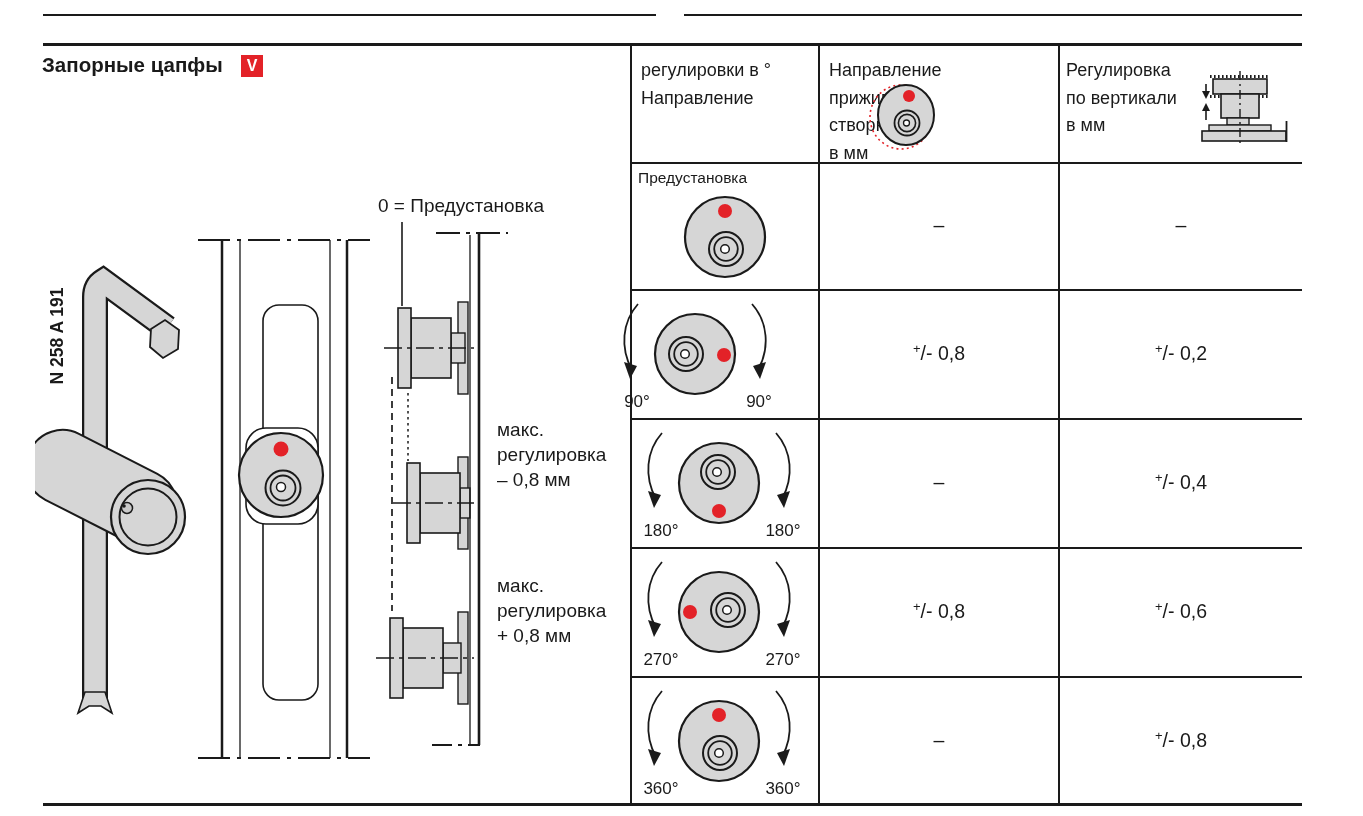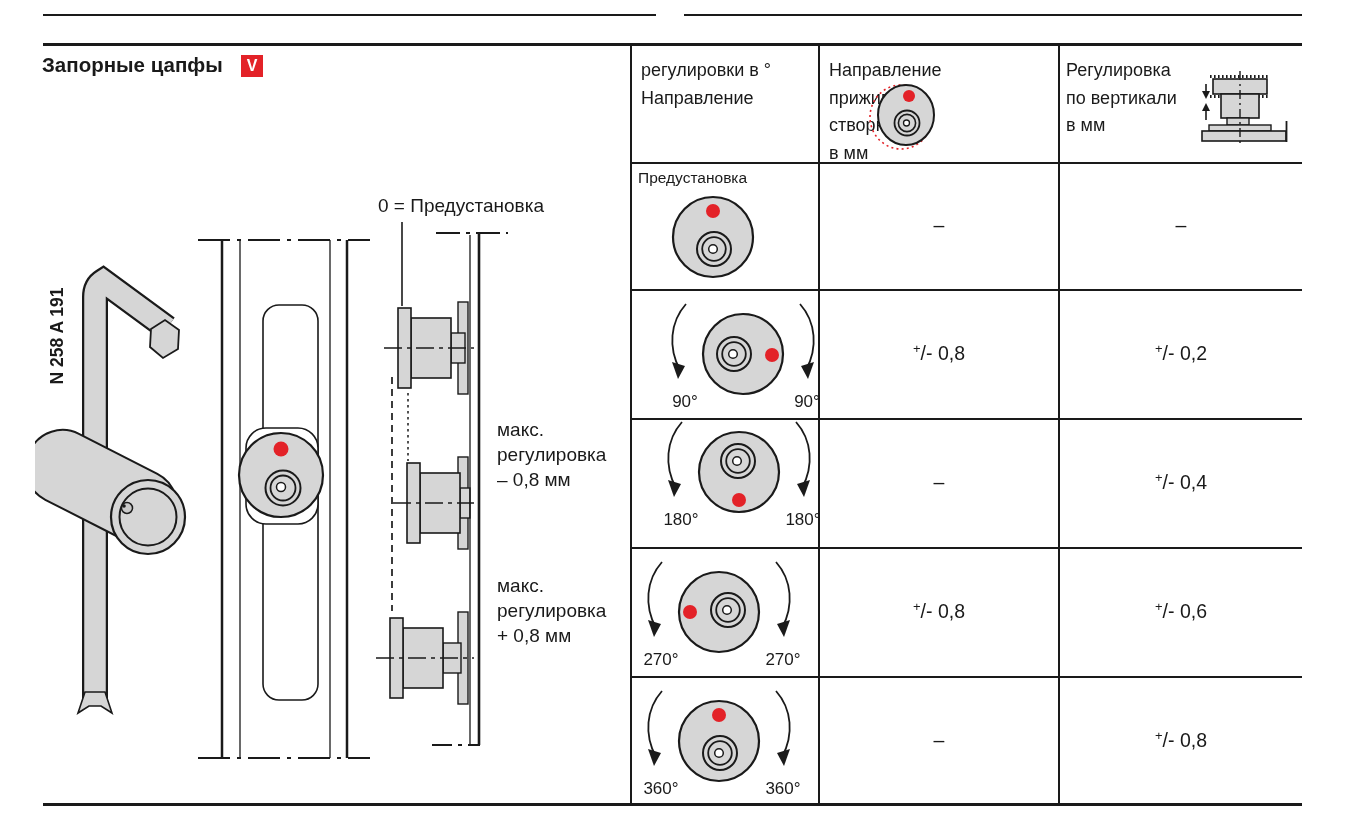--- a/index.html
+++ b/index.html
@@ -160,49 +160,49 @@
       <text x="497" y="486" font-size="19">– 0,8 мм</text>
     </g>
     <g>
       <text x="497" y="592" font-size="19">макс.</text>
       <text x="497" y="617" font-size="19">регулировка</text>
       <text x="497" y="642" font-size="19">+ 0,8 мм</text>
     </g>
   </svg>
 
   <div id="rows-host">
-      <div class="cell-diag" style="left: 631px; top: 163px; width: 186px; height: 125px;"><div class="preset-label">Предустановка</div><svg width="186" height="125">
+      <div class="cell-diag" style="left: 631px; top: 163px; width: 186px; height: 125px; padding-left: 12px;"><div class="preset-label">Предустановка</div><svg width="186" height="125">
           <circle cx="82" cy="74" r="40" fill="#d6d6d6" stroke="#1a1a1a" stroke-width="2.2"></circle>
           <circle cx="83" cy="86" r="17" fill="none" stroke="#1a1a1a" stroke-width="2"></circle>
           <circle cx="83" cy="86" r="11.8" fill="none" stroke="#1a1a1a" stroke-width="1.8"></circle>
           <circle cx="82" cy="86" r="4.3" fill="#fff" stroke="#1a1a1a" stroke-width="1.5"></circle>
           <circle cx="82" cy="48" r="7" fill="#e32228"></circle>
         </svg></div>
       <div class="cell-val" style="left: 820px; top: 163px; width: 238px; height: 125px;">
         <span>–</span>
       </div>
       <div class="cell-val" style="left: 1060px; top: 163px; width: 242px; height: 125px;">
         <span>–</span>
       </div>
-      <div class="cell-diag" style="left: 655px; top: 290px; width: 186px; height: 127px;"><svg width="186" height="127">
+      <div class="cell-diag" style="left: 607px; top: 290px; width: 186px; height: 127px;"><svg width="186" height="127">
           <path class="arr" d="M31 14 C15 32 13 58 25 80"></path>
           <polygon points="17,72 30,76 23,89" fill="#1a1a1a"></polygon>
           <path class="arr" d="M145 14 C161 32 163 58 151 80"></path>
           <polygon points="146,76 159,72 153,89" fill="#1a1a1a"></polygon>
           <circle cx="88" cy="64" r="40" fill="#d6d6d6" stroke="#1a1a1a" stroke-width="2.2"></circle>
           <circle cx="79" cy="64" r="17" fill="none" stroke="#1a1a1a" stroke-width="2"></circle>
           <circle cx="79" cy="64" r="11.8" fill="none" stroke="#1a1a1a" stroke-width="1.8"></circle>
           <circle cx="78" cy="64" r="4.3" fill="#fff" stroke="#1a1a1a" stroke-width="1.5"></circle>
           <circle cx="117" cy="65" r="7" fill="#e32228"></circle>
           <text x="30" y="117" text-anchor="middle" font-size="17">90°</text>
           <text x="152" y="117" text-anchor="middle" font-size="17">90°</text>
         </svg></div>
       <div class="cell-val" style="left: 820px; top: 290px; width: 238px; height: 127px;"><span class="sup">+</span>/- 0,8</div>
       <div class="cell-val" style="left: 1060px; top: 290px; width: 242px; height: 127px;"><span class="sup">+</span>/- 0,2</div>
-      <div class="cell-diag" style="left: 631px; top: 408px; width: 186px; height: 152px; padding-left: 20px;"><svg width="186" height="127">
+      <div class="cell-diag" style="left: 631px; top: 419px; width: 186px; height: 152px;"><svg width="186" height="127">
           <path class="arr" d="M31 14 C15 32 13 58 25 80"></path>
           <polygon points="17,72 30,76 23,89" fill="#1a1a1a"></polygon>
           <path class="arr" d="M145 14 C161 32 163 58 151 80"></path>
           <polygon points="146,76 159,72 153,89" fill="#1a1a1a"></polygon>
           <circle cx="88" cy="64" r="40" fill="#d6d6d6" stroke="#1a1a1a" stroke-width="2.2"></circle>
           <circle cx="87" cy="53" r="17" fill="none" stroke="#1a1a1a" stroke-width="2"></circle>
           <circle cx="87" cy="53" r="11.8" fill="none" stroke="#1a1a1a" stroke-width="1.8"></circle>
           <circle cx="86" cy="53" r="4.3" fill="#fff" stroke="#1a1a1a" stroke-width="1.5"></circle>
           <circle cx="88" cy="92" r="7" fill="#e32228"></circle>
           <text x="30" y="117" text-anchor="middle" font-size="17">180°</text>

